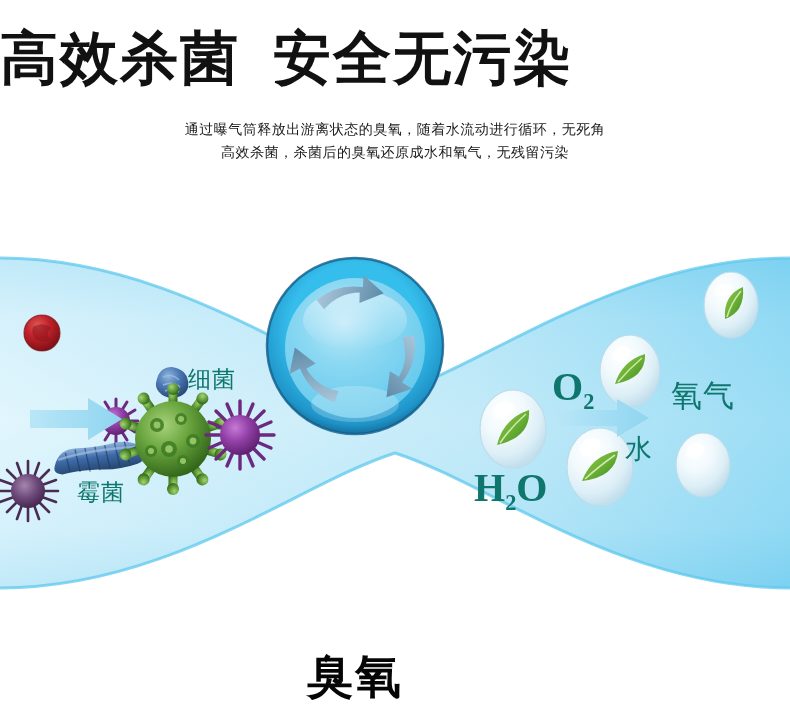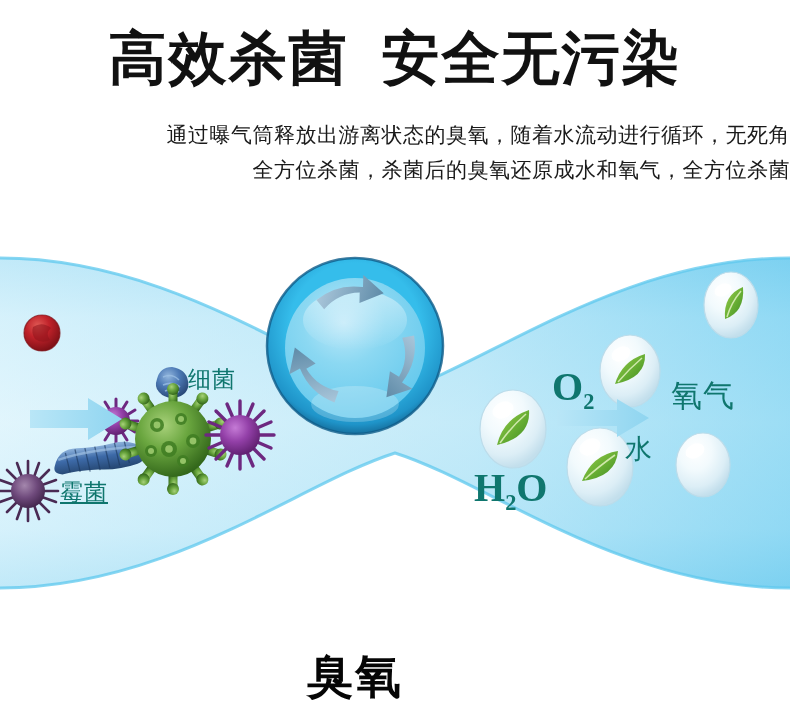--- a/index.html
+++ b/index.html
@@ -12,42 +12,42 @@
     width: 790px;
     height: 706px;
     overflow: hidden;
     font-family: "Liberation Sans", "DejaVu Sans", sans-serif;
     position: relative;
   }
 
   
   .headline {
     width: 100%;
-    text-align: center;
+    text-align: left;
     margin: 0;
     padding: 0;
     position: absolute;
     top: 26px;
     left: 0;
     font-family: "Liberation Serif", "DejaVu Serif", serif;
     font-size: 58px;
     font-weight: bold;
     letter-spacing: 2px;
     color: #111111;
     line-height: 1.15;
     white-space: pre;
   }
   .subhead {
     position: absolute;
     top: 118px;
     left: 0;
     width: 790px;
-    text-align: right;
+    text-align: center;
     font-family: "Liberation Serif", "DejaVu Serif", serif;
-    font-size: 21px;
+    font-size: 14px;
     color: #1a1a1a;
     line-height: 1.65;
     letter-spacing: 0.5px;
   }
   .subhead .l1 { display: block; }
   .subhead .l2 { display: block; }
 
   
   .stage {
     position: absolute;
@@ -79,21 +79,21 @@
   .lbl-cn { font-size: 23px; letter-spacing: 1px; }
   .lbl-formula {
     font-family: "Liberation Serif", "DejaVu Serif", serif;
     font-size: 40px;
     font-weight: bold;
     letter-spacing: 0px;
   }
   .lbl-formula sub { font-size: 0.56em; font-weight: bold; }
 
   .label-xijun  { left: 188px; top: 368px; }
-  .label-meijun { left: 60px;  top: 481px; text-decoration: underline; }
+  .label-meijun { left: 77px;  top: 481px; }
   .label-o2     { left: 552px; top: 367px; }
   .label-h2o    { left: 474px; top: 450px; margin-top: 18px; }
   .label-yangqi { left: 671px; top: 380px; font-size: 31px;}
   .label-shui   { left: 625px; top: 436px; font-size: 27px; }
 
   
   .ozone-text {
     position: absolute;
     left: 0; top: 0;
     width: 176px;
@@ -110,21 +110,21 @@
   }
   .ozone-wrap { left: 267px; top: 346px; width: 176px; height: 176px; }
 </style>
 </head>
 <body>
 
 <div class="headline">高效杀菌  安全无污染</div>
 
 <div class="subhead">
   <span class="l1">通过曝气筒释放出游离状态的臭氧，随着水流动进行循环，无死角</span>
-  <span class="l2">全方位杀菌，杀菌后的臭氧还原成水和氧气，全方位杀菌</span>
+  <span class="l2">高效杀菌，杀菌后的臭氧还原成水和氧气，无残留污染</span>
 </div>
 
 <div class="stage">
 
   <svg class="bg" viewBox="0 0 790 360">
     <defs>
 
       <linearGradient id="streamGrad" x1="0" y1="0" x2="0" y2="1">
         <stop offset="0%" stop-color="#9fdcf4"></stop>
         <stop offset="18%" stop-color="#cdeefb"></stop>

